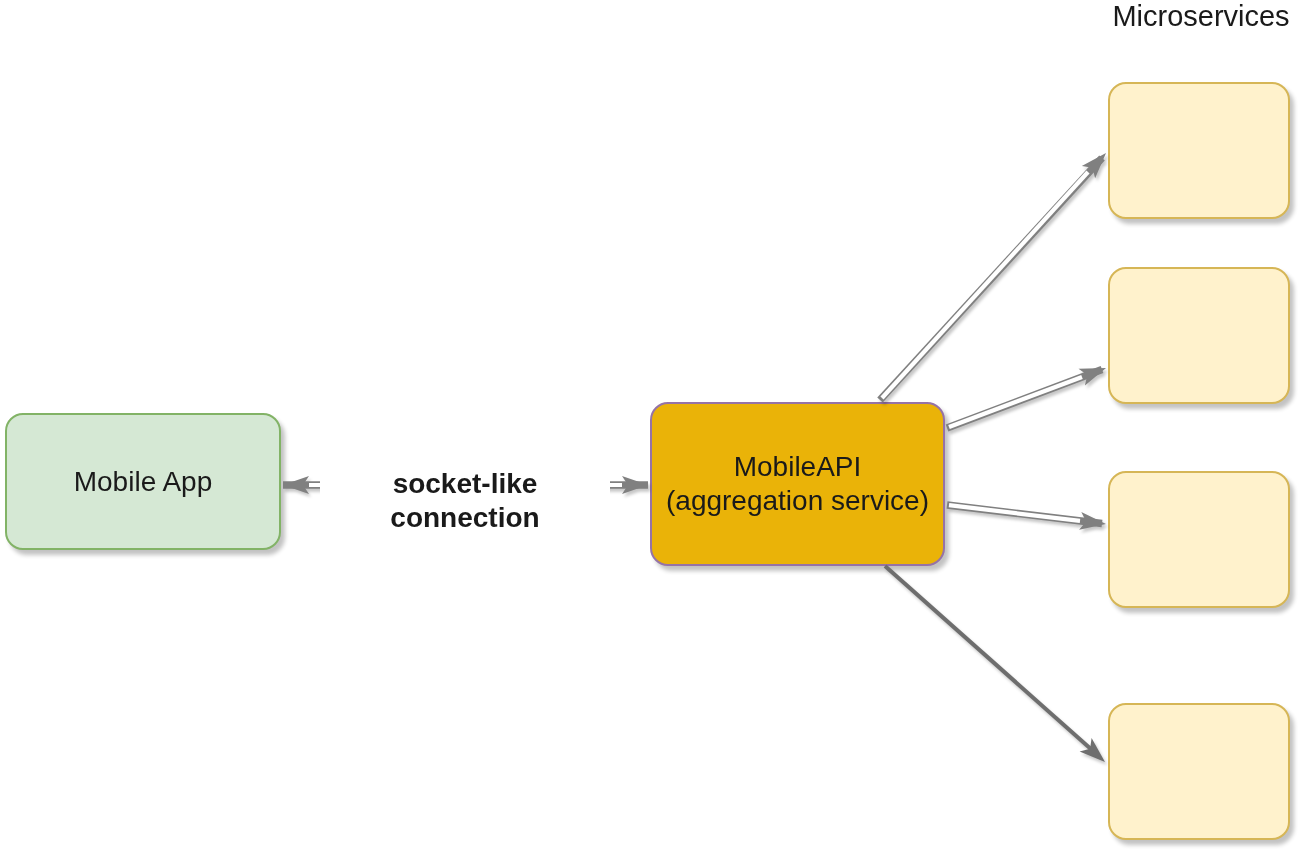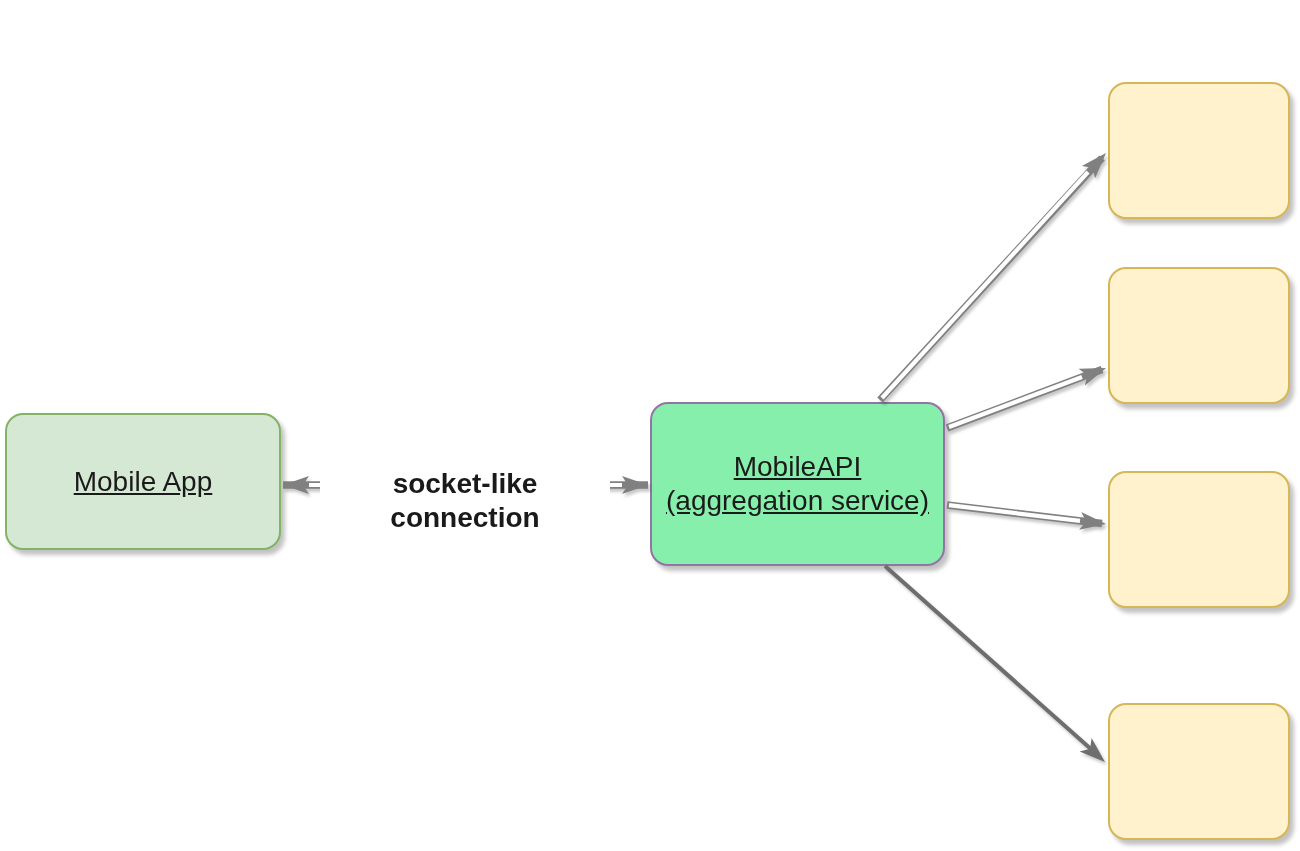--- a/index.html
+++ b/index.html
@@ -21,36 +21,35 @@
     display: flex;
     align-items: center;
     justify-content: center;
     text-align: center;
     border-radius: 18px;
     border: 2px solid;
     box-sizing: border-box;
     box-shadow: 4px 5px 4px rgba(0, 0, 0, 0.24);
     font-size: 28px;
     color: #1a1a1a;
-    text-decoration: underline;
   }
   .mobile-app {
     left: 5px;
     top: 413px;
     width: 276px;
     height: 137px;
     background: #d5e8d4;
     border-color: #82b366;
   }
   .mobile-api {
     left: 650px;
     top: 402px;
     width: 295px;
     height: 164px;
-    background: #86efac;
+    background: #eab308;
     border-color: #9673a6;
   }
   .mobile-api .node-label {
     white-space: pre-line;
     line-height: 34px;
   }
   .micro {
     left: 1108px;
     width: 182px;
     height: 137px;
@@ -138,14 +137,15 @@
     <line x1="947" y1="505" x2="1102" y2="523.5" stroke="#808080" stroke-width="7.5"></line>
     <line x1="949" y1="505.2" x2="1080" y2="520.9" stroke="#ffffff" stroke-width="4.2"></line>
     <polygon points="1106,524 1079.1,529.8 1086.1,521.6 1081.3,512" fill="#808080"></polygon>
 
     <line x1="885" y1="566" x2="1092" y2="750" stroke="#6e6e6e" stroke-width="4"></line>
     <polygon points="1105,762 1079.6,751.4 1090.1,748.7 1091.6,738" fill="#6e6e6e"></polygon>
   </svg>
 
   <div class="edge-label">socket-like connection</div>
 
+  <div class="diagram-title">Microservices</div>
 
 </div>
 
 </body></html>

